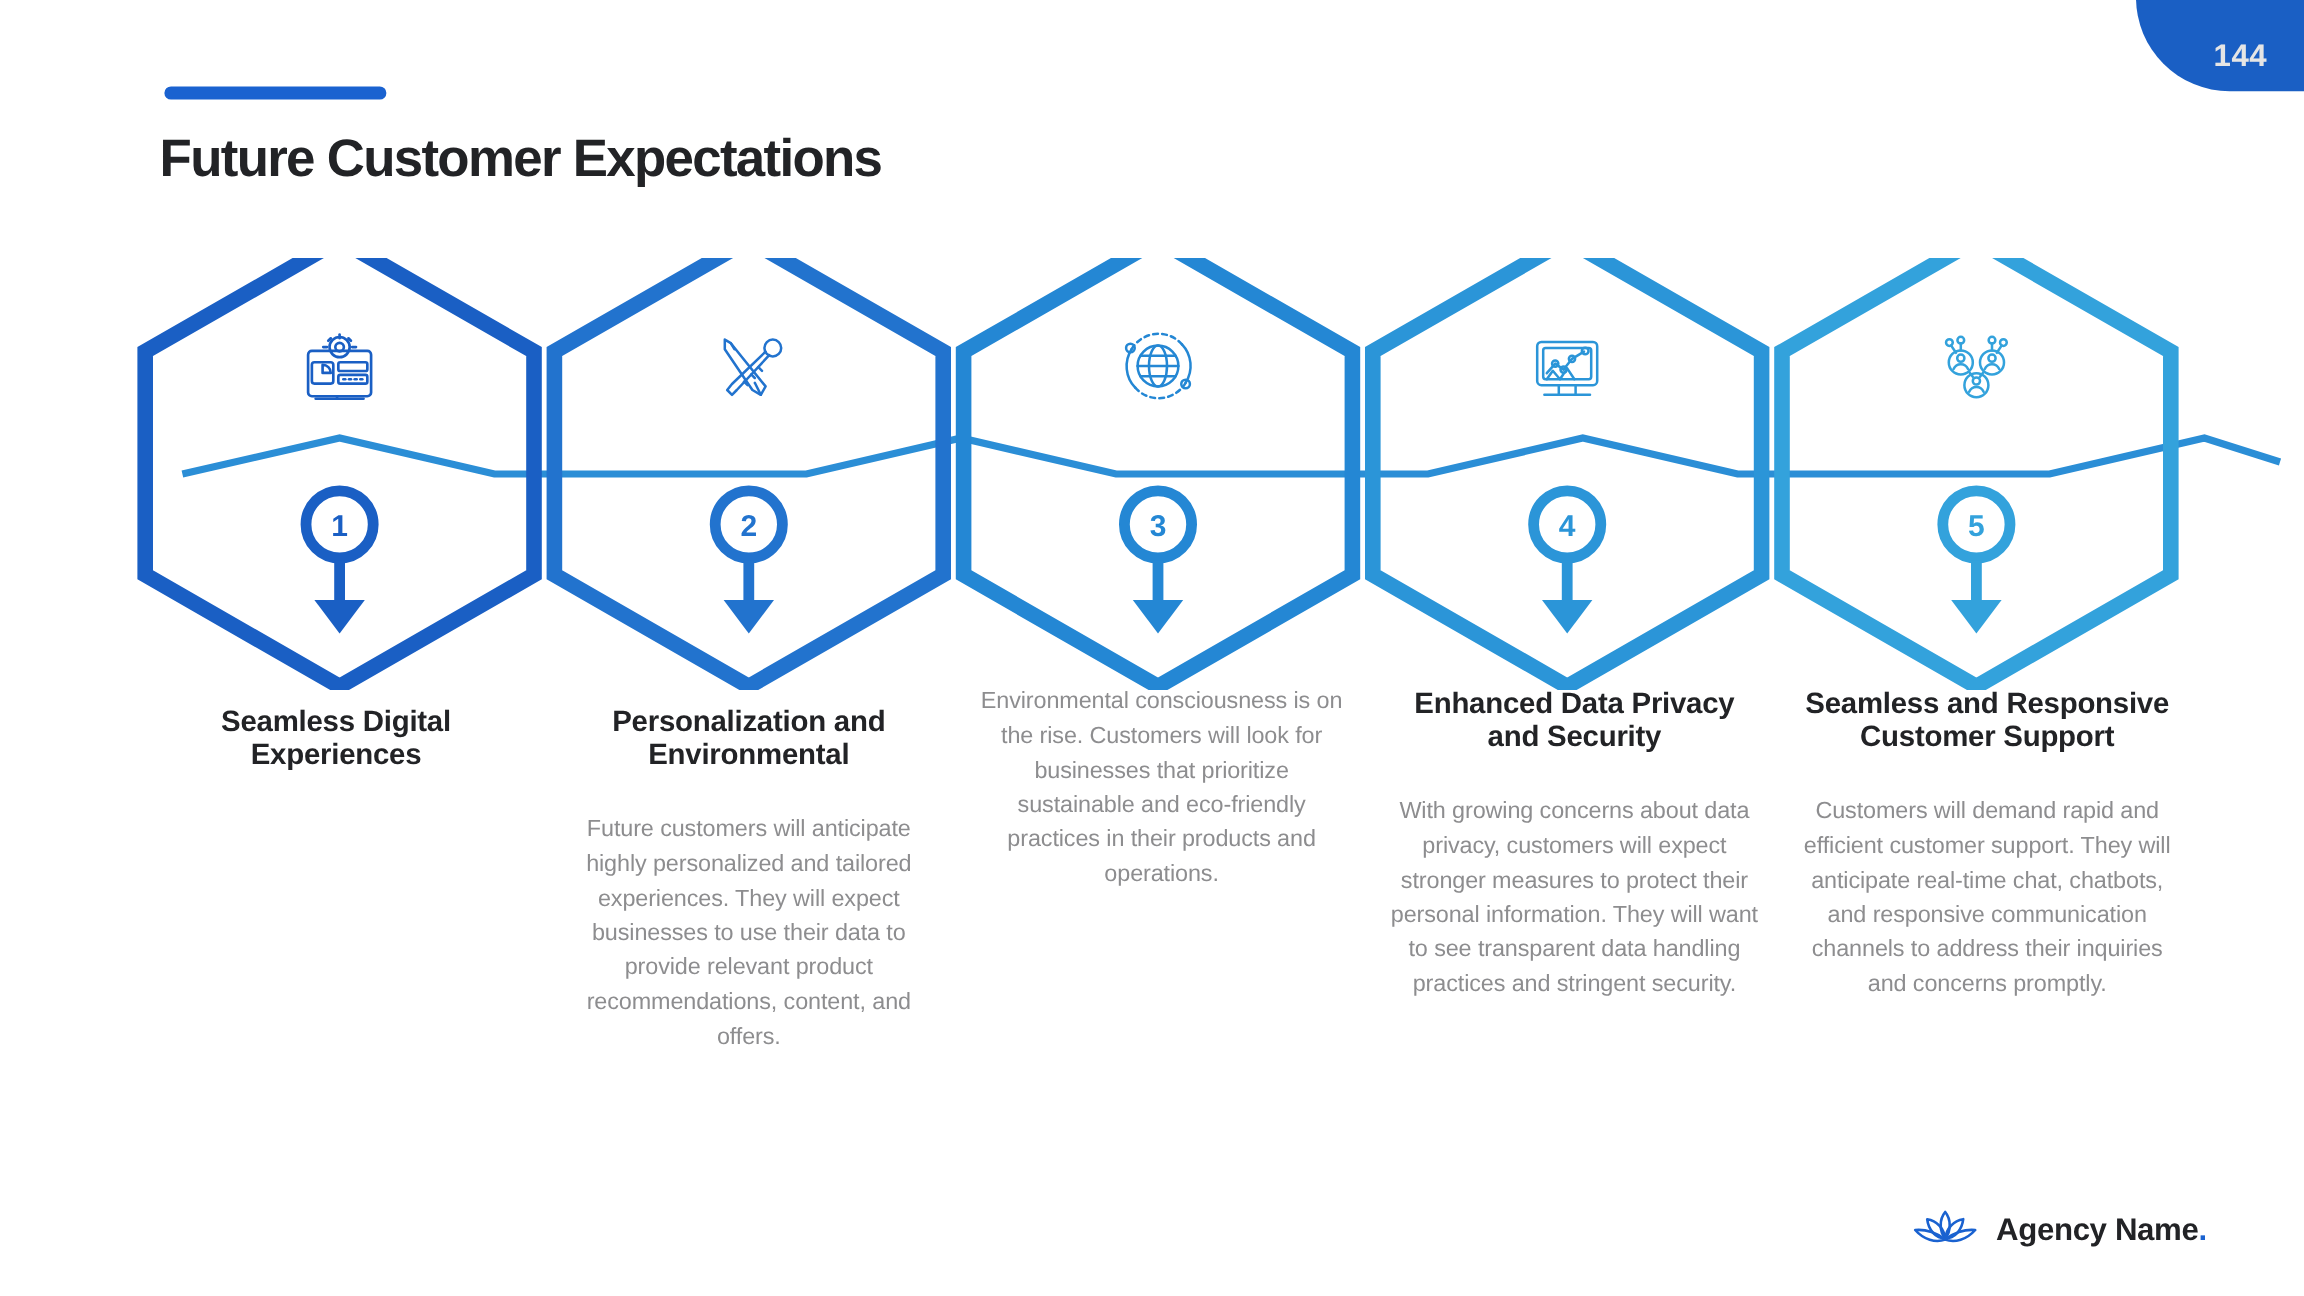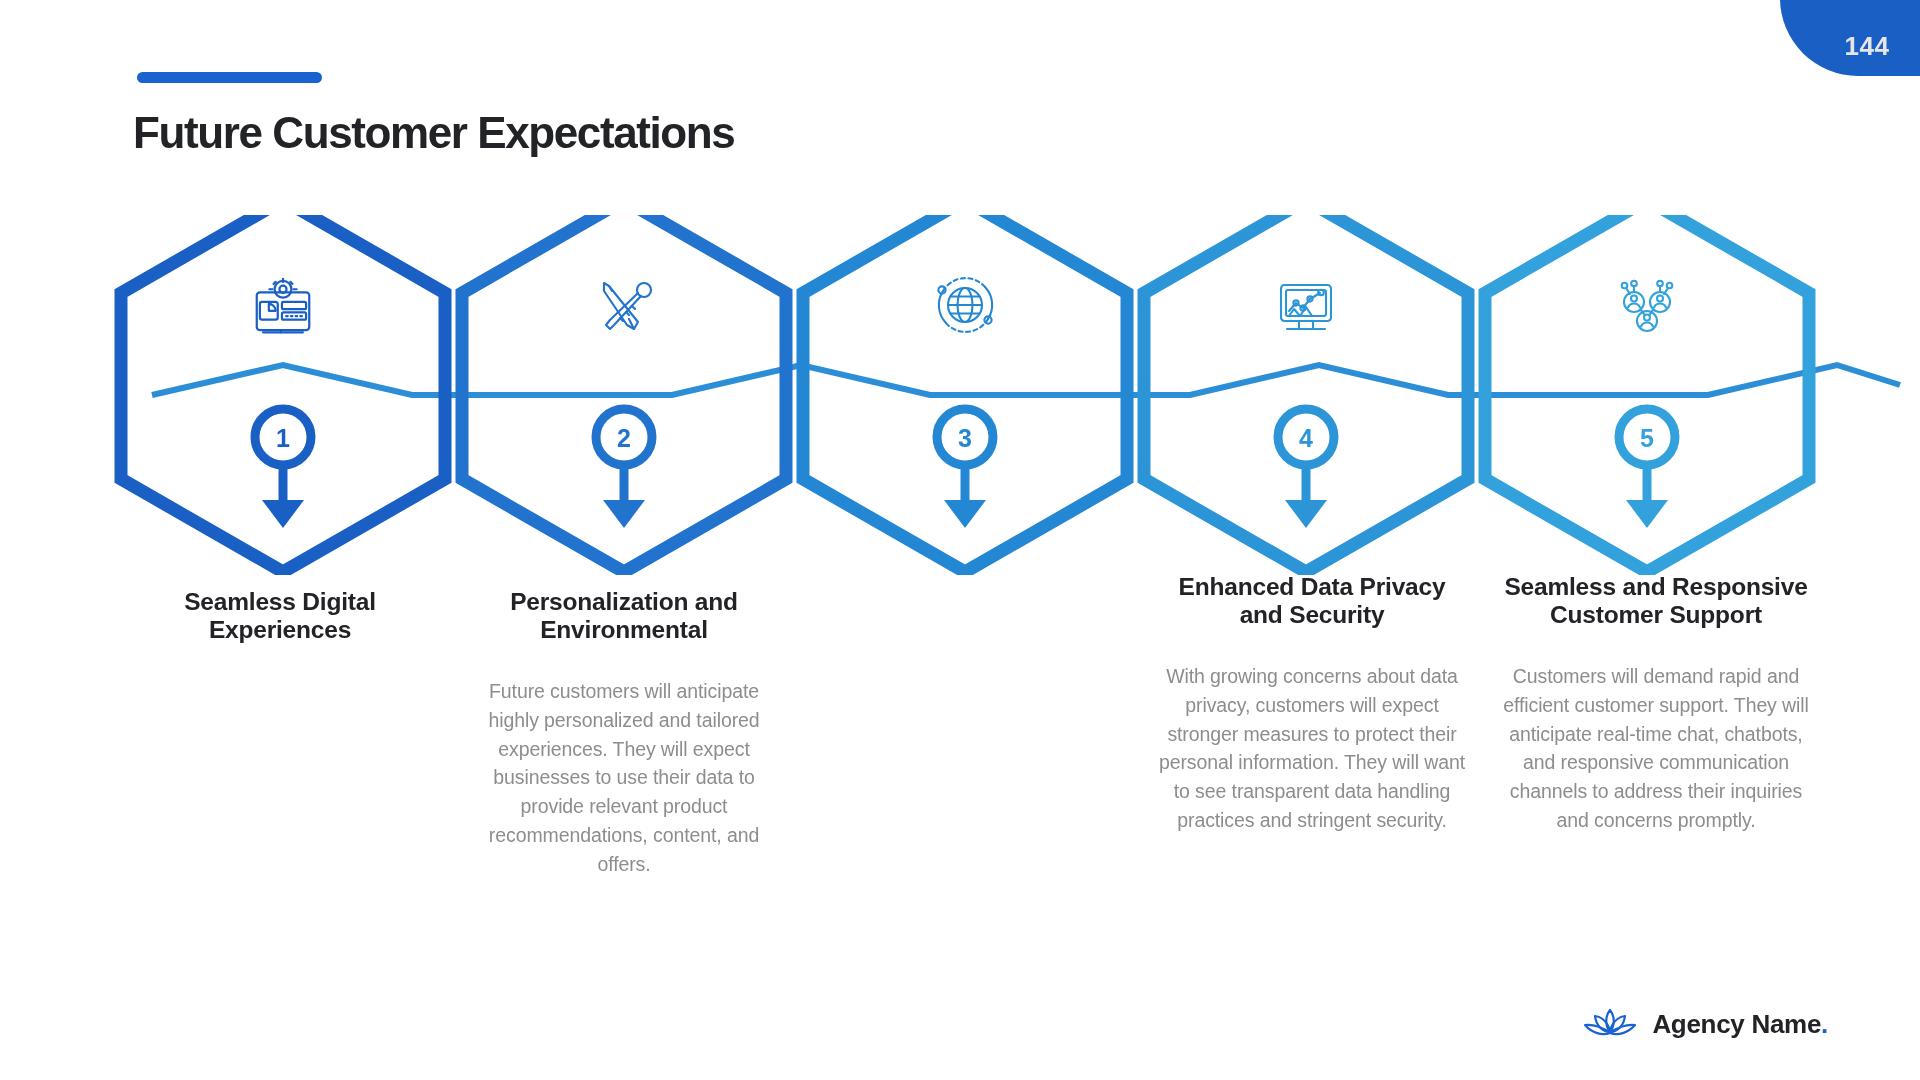--- a/index.html
+++ b/index.html
@@ -50,21 +50,21 @@
   }
   .col-body{
     font-size:19.5px;color:#8d8d8f;line-height:1.48;margin:0;
     letter-spacing:-.1px;
   }
   .col-2 .col-title,.col-1 .col-title{margin-top:18px;}
   .col-4 .col-title,.col-5 .col-title{margin-top:3px;}
 
   
   .footer{
-    position:absolute;right:92px;bottom:36px;
+    position:absolute;right:81px;bottom:36px;
     display:flex;align-items:center;gap:14px;
   }
   .footer-name{
     font-size:26px;font-weight:bold;color:#222326;letter-spacing:-.3px;
   }
   .footer-dot{color:#1A62D0;}
 </style>
 </head>
 <body>
 
@@ -213,20 +213,21 @@
 
   <div class="columns">
     <div class="col col-1">
       <p class="col-title">Seamless Digital Experiences</p>
     </div>
     <div class="col col-2">
       <p class="col-title">Personalization and Environmental</p>
       <p class="col-body">Future customers will anticipate highly personalized and tailored experiences. They will expect businesses to use their data to provide relevant product recommendations, content, and offers.</p>
     </div>
     <div class="col col-3">
+      <p class="col-body">Environmental consciousness is on the rise. Customers will look for businesses that prioritize sustainable and eco-friendly practices in their products and operations.</p>
     </div>
     <div class="col col-4">
       <p class="col-title">Enhanced Data Privacy and Security</p>
       <p class="col-body">With growing concerns about data privacy, customers will expect stronger measures to protect their personal information. They will want to see transparent data handling practices and stringent security.</p>
     </div>
     <div class="col col-5">
       <p class="col-title">Seamless and Responsive Customer Support</p>
       <p class="col-body">Customers will demand rapid and efficient customer support. They will anticipate real-time chat, chatbots, and responsive communication channels to address their inquiries and concerns promptly.</p>
     </div>
   </div>

